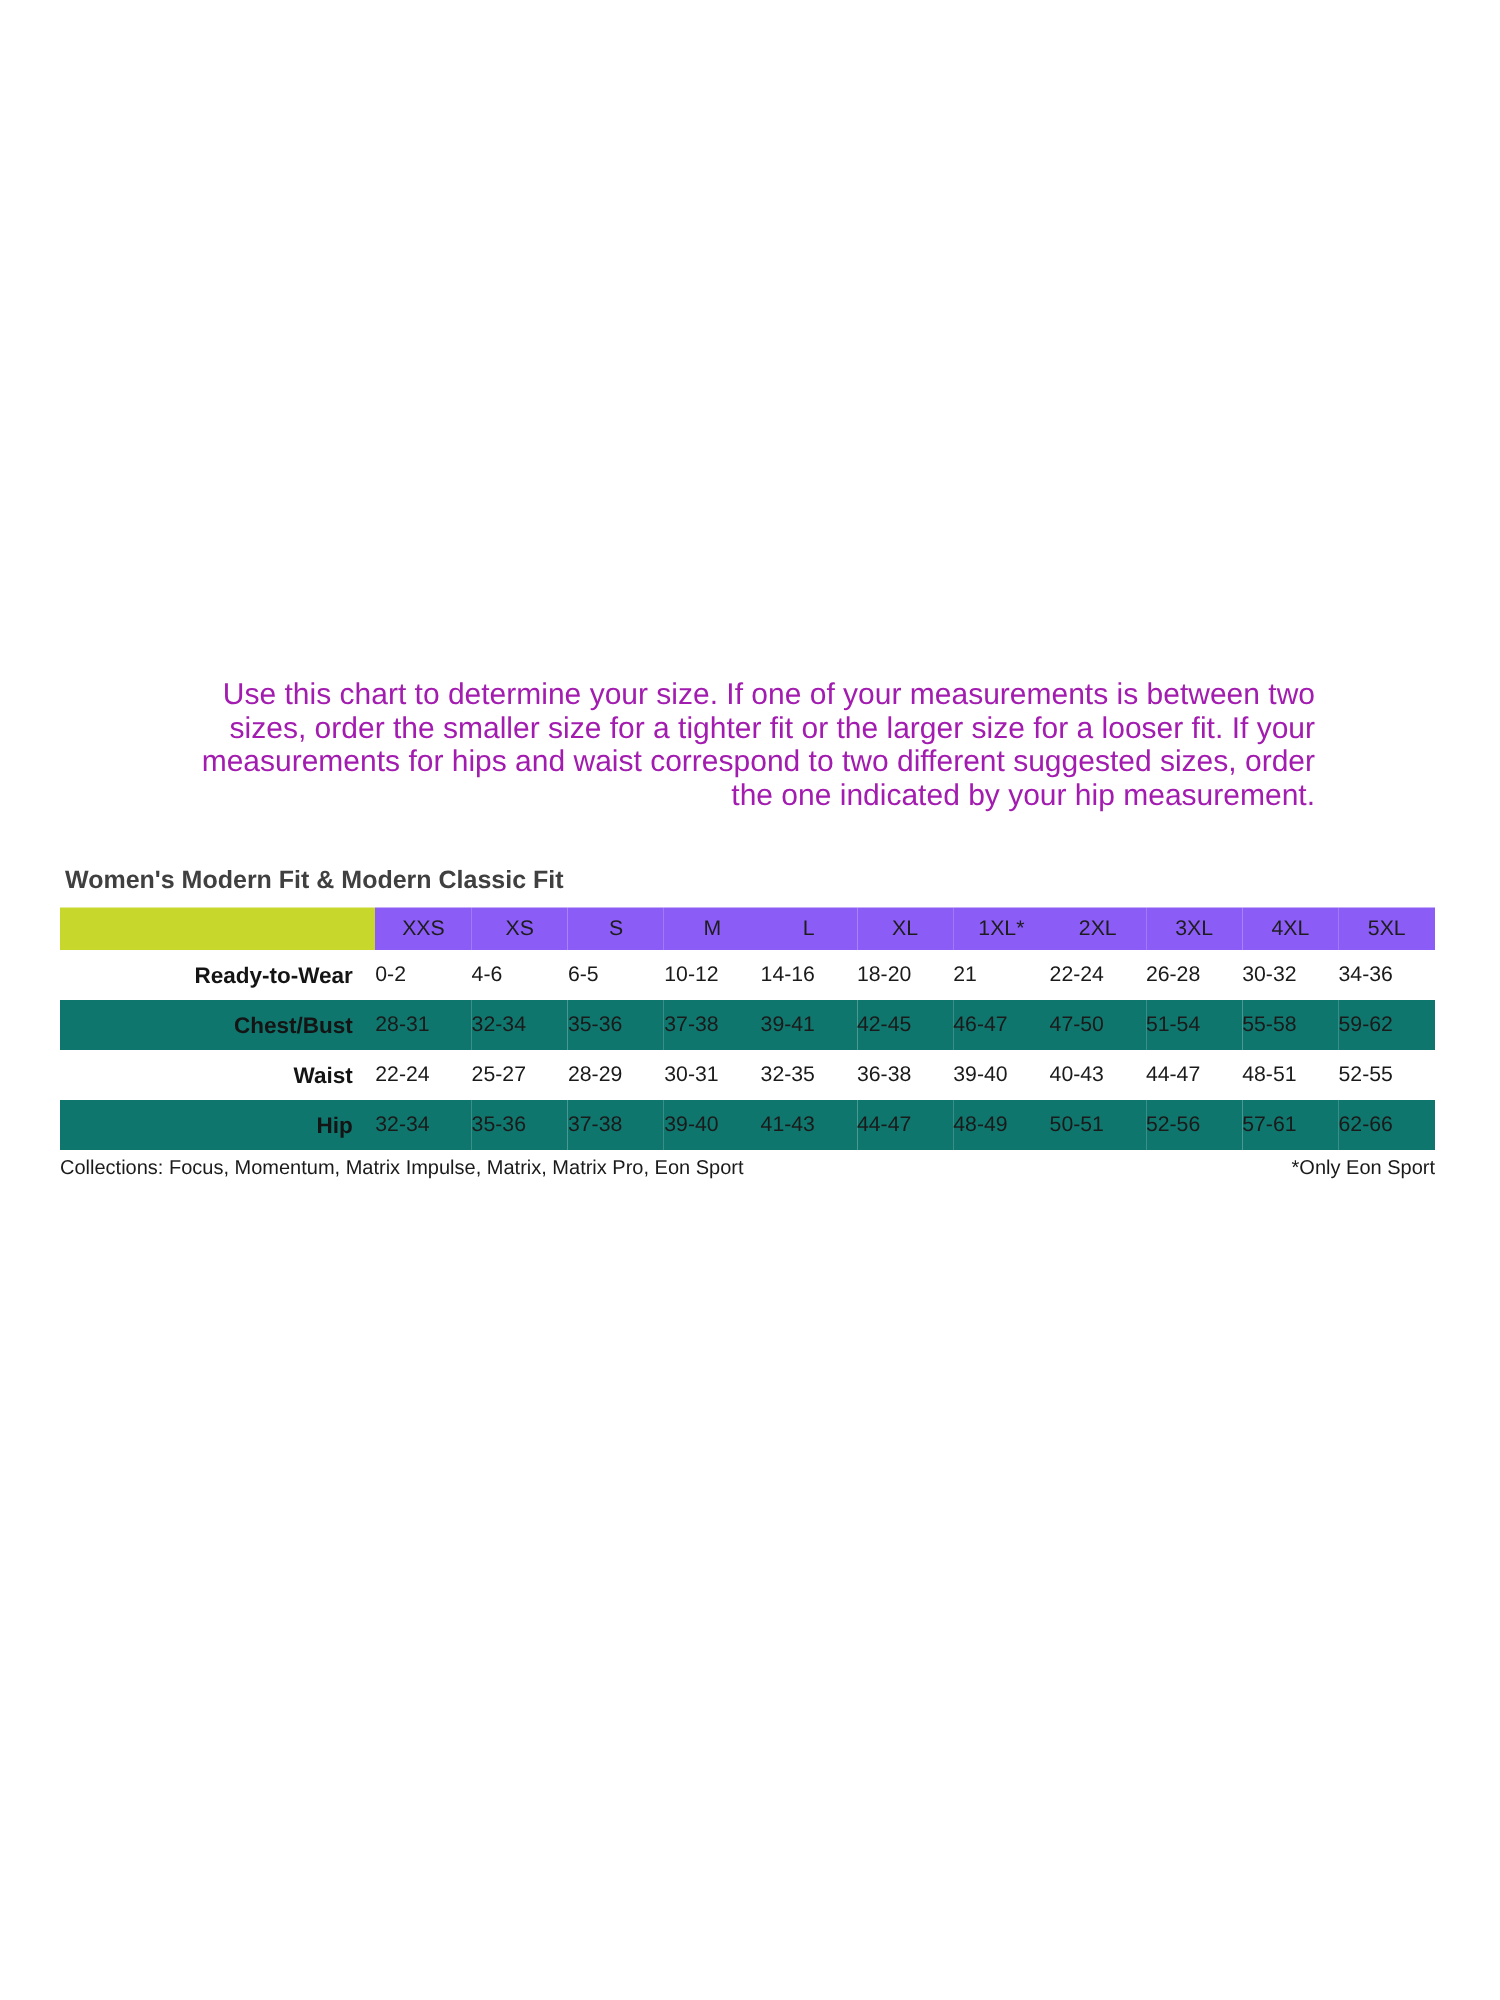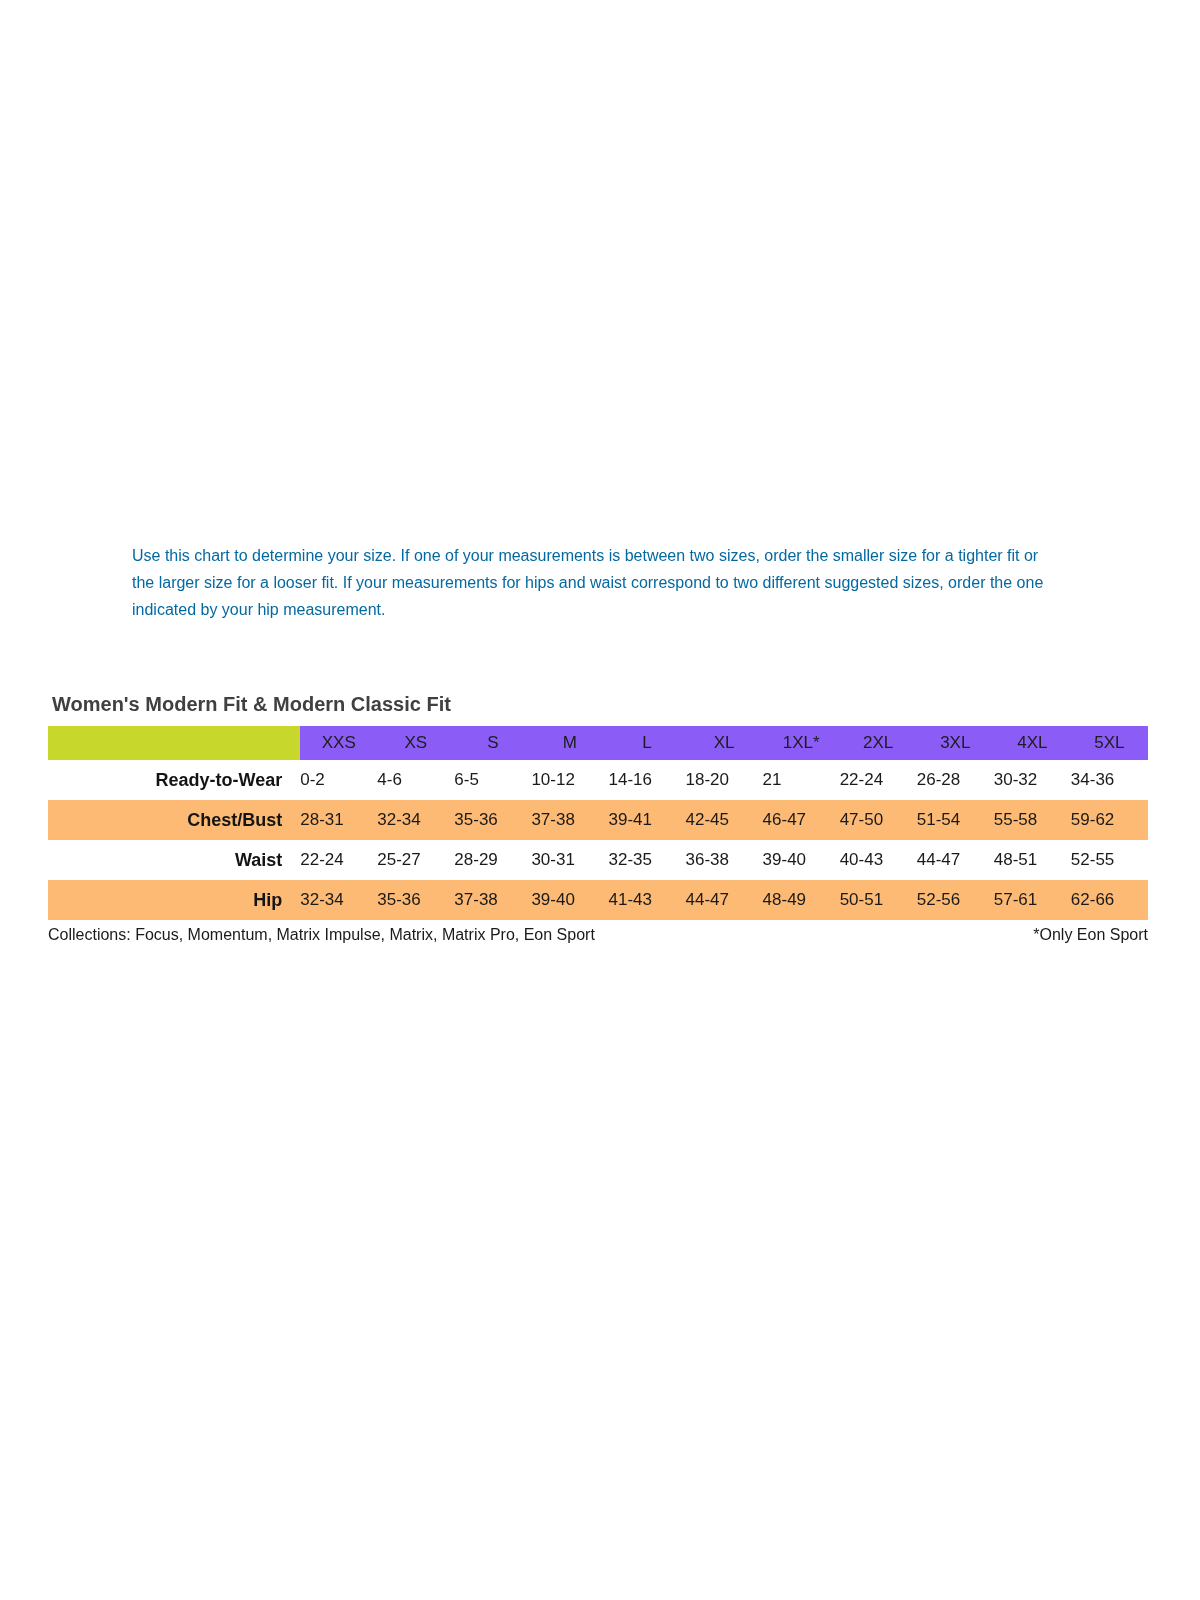--- a/index.html
+++ b/index.html
@@ -34,24 +34,24 @@
     font-weight: 400;
     letter-spacing: 0.5px;
     color: #161616;
   }
 
   .intro {
     position: absolute;
     left: 132px;
     top: 542px;
     width: 920px;
-    font-size: 16px;
+    font-size: 24px;
     line-height: 27px;
-    color: #0369a1;
-    text-align: left;
+    color: #a21caf;
+    text-align: right;
   }
 
   .section-title {
     position: absolute;
     left: 52px;
     top: 693px;
     font-size: 20px;
     font-weight: bold;
     color: #404040;
   }
@@ -92,21 +92,21 @@
   }
   table.sizing tbody td.rowlabel {
     text-align: right;
     padding-right: 18px;
     font-weight: bold;
     font-size: 18px;
     color: #141414;
     margin-top: 37px;
   }
   table.sizing tbody tr.shaded td {
-    background: #fdba74;
+    background: #0f766e;
   }
   table.sizing tbody tr.plain td {
     background: #ffffff;
   }
 
   .footnote-row {
     position: absolute;
     left: 48px;
     top: 926px;
     width: 1100px;

